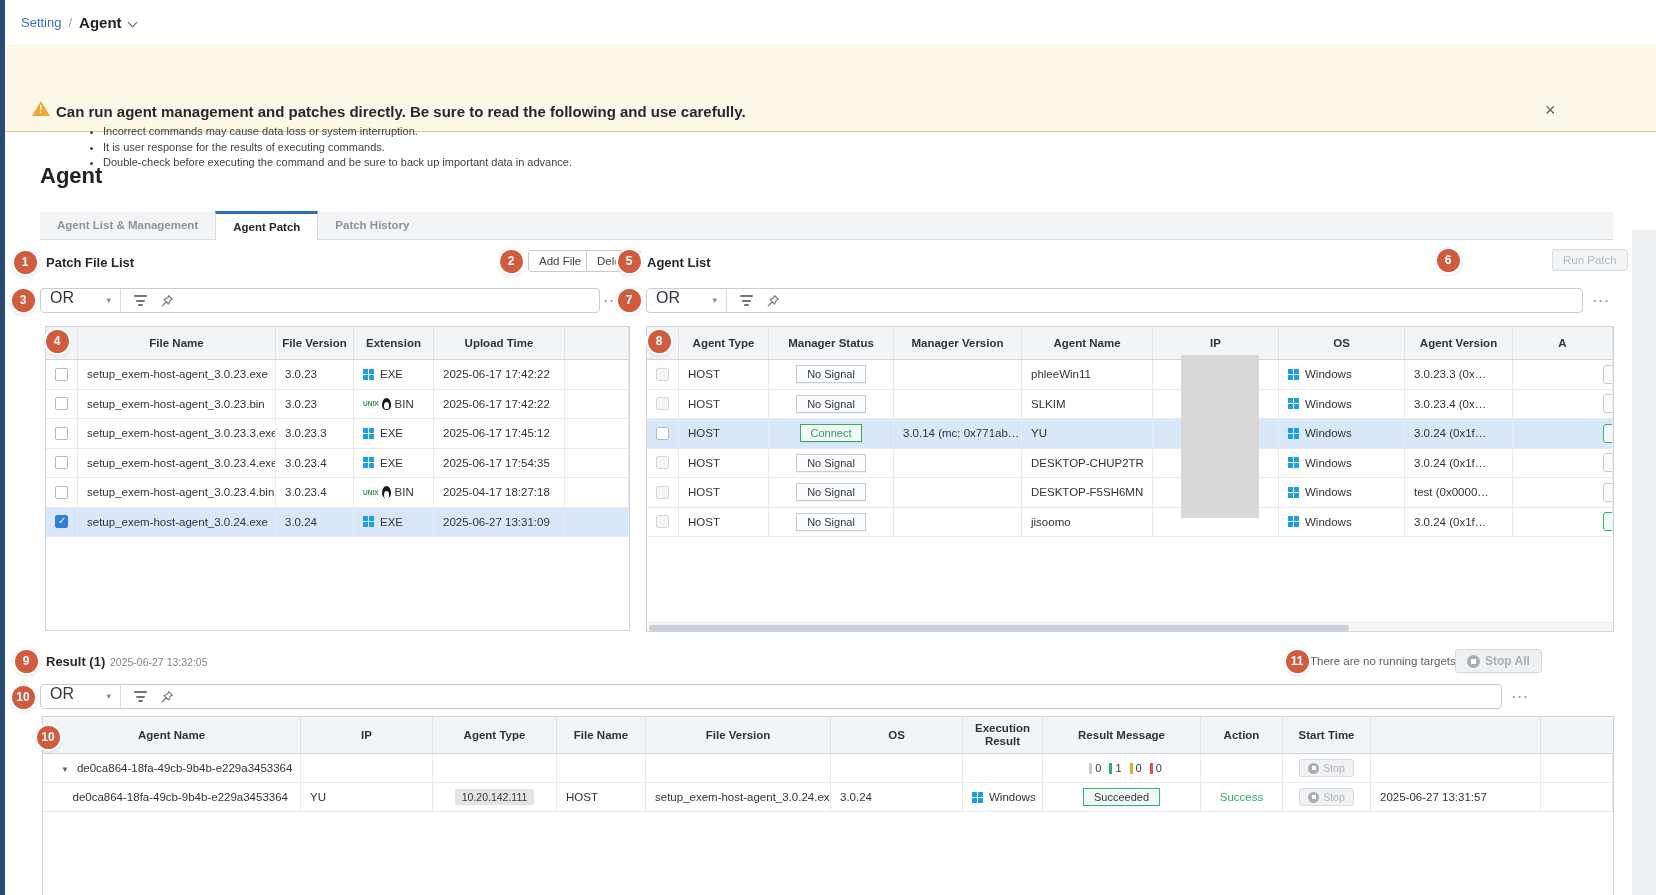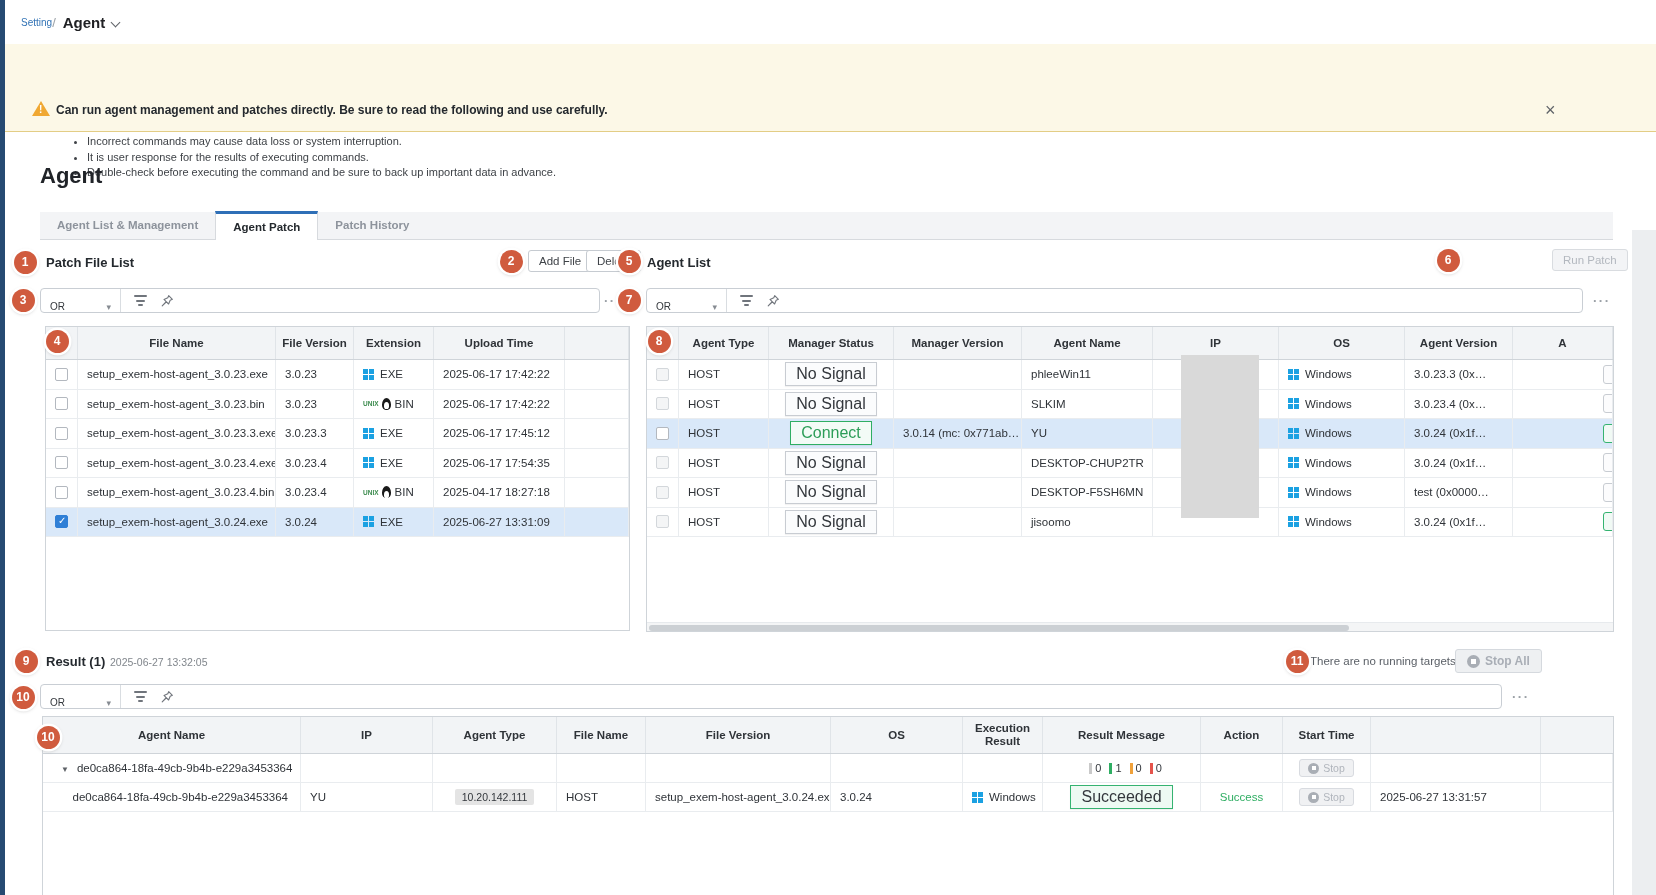--- a/index.html
+++ b/index.html
@@ -5,31 +5,31 @@
   * { box-sizing: border-box; margin: 0; padding: 0; }
   html,body { background:#fff; }
   body { font-family: "Liberation Sans", sans-serif; }
   .stage { position:relative; width:1656px; height:895px; overflow:hidden; background:#fff; color:#2f3338; }
 
   
   .rail { position:absolute; left:0; top:0; width:5px; height:895px; background:#264a72; }
 
   
   .topbar { position:absolute; left:5px; top:0; right:0; height:44px; background:#fff; display:flex; align-items:center; padding-left:16px; }
-  .bc-parent { color:#3273b5; font-size:10px; cursor:pointer; }
+  .bc-parent { color:#3273b5; font-size:13px; margin-right:7px; cursor:pointer; }
   .bc-sep { color:#9aa0a6; font-size:13px; margin-right:7px; }
   .bc-current { color:#202124; font-size:15px; font-weight:bold; }
   .chev { display:inline-block; width:7px; height:7px; border-right:1.6px solid #5f6368; border-bottom:1.6px solid #5f6368; transform:rotate(45deg); margin-left:7px; vertical-align:3px; }
 
   
   .banner { position:absolute; left:5px; top:44px; right:0; height:88px; background:#fcf8e7; border-bottom:1px solid #e3cd85; }
   .warn-tri { position:absolute; left:27px; top:57px; width:18px; height:15px; background:#f0a832; clip-path:polygon(50% 0,100% 100%,0 100%); }
   .warn-tri::after { content:"!"; position:absolute; left:7px; top:3px; color:#fff; font-size:10px; font-weight:bold; }
-  .banner-title { position:absolute; left:51px; top:59px; font-size:12px; font-weight:bold; color:#24292e; }
-  .banner-list { position:absolute; left:82px; top:81px; list-style:disc;margin-top:10px; }
+  .banner-title { position:absolute; left:51px; top:59px; font-size:15px; font-weight:bold; color:#24292e; }
+  .banner-list { position:absolute; left:98px; top:81px; list-style:disc; }
   .banner-list li { font-size:11px; color:#3e4247; margin-bottom:3.5px; }
   .banner-close { position:absolute; left:1540px; top:56px; font-size:18px; color:#5f6368; cursor:pointer; background:none; border:none; font-family:inherit; }
 
   
   .page-title { position:absolute; left:40px; top:163px; font-size:22px; font-weight:bold; color:#202328; }
   .tabbar { position:absolute; left:40px; top:212px; width:1573px; height:28px; background:#f3f4f6; border-bottom:1px solid #d7dade; display:flex;align-items:flex-end; }
   .tab { height:28px; display:flex; align-items:center; padding:0 17px; font-size:11.5px; font-weight:bold; color:#8d939c; cursor:pointer; }
   .tab.active { background:#fff; border:1px solid #d7dade; border-bottom:none; border-top:3px solid #2e6fb7; color:#24292e; height:29px; margin-bottom:-1px; position:relative; z-index:2; }
 
   
@@ -39,21 +39,21 @@
   .stamp { position:absolute; font-size:10.5px; color:#82878d; }
   .no-targets { position:absolute; left:1310px; top:655px; font-size:11.5px; color:#5a5f66; }
   .btn-stopall { position:absolute; left:1455px; top:649px; height:24px; display:inline-flex; align-items:center; gap:5px; background:#eef0f2; border:1px solid #d5d9de; border-radius:3px; font-size:12px; font-weight:bold; color:#a9aeb6; padding:0 11px; font-family:inherit; }
   .sico { width:13px; height:13px; border-radius:50%; background:#a9aeb5; display:inline-block; position:relative; }
   .sico::after { content:""; position:absolute; left:4px; top:4px; width:5px; height:5px; background:#fff; }
   .sico.sm { width:11px; height:11px; }
   .sico.sm::after { left:3.5px; top:3.5px; width:4px; height:4px; }
 
   
   .fbar { position:absolute; height:25px; background:#fff; border:1px solid #c9ced4; border-radius:4px; display:flex; align-items:center; }
-  .fop { width:80px; height:100%; display:flex; align-items:flex-end; justify-content:space-between; padding:0 9px; border-right:1px solid #d9dde1; font-size:10px; color:#33373c; cursor:pointer; }
+  .fop { width:80px; height:100%; display:flex; align-items:flex-start; justify-content:space-between; padding:0 9px; border-right:1px solid #d9dde1; font-size:16px; color:#33373c; cursor:pointer; }
   .caret::before { content:"▾"; color:#868b92; font-size:9px; }
   .ficon { display:inline-flex; flex-direction:column; gap:2.5px; align-items:center; margin-left:13px; cursor:pointer; }
   .ficon i { height:2px; background:#70757c; border-radius:1px; }
   .ficon i:nth-child(1){ width:13px; } .ficon i:nth-child(2){ width:9px; } .ficon i:nth-child(3){ width:5px; }
   .pin { width:14px; height:14px; margin-left:13px; cursor:pointer; }
   .dots { position:absolute; height:25px; display:flex; align-items:center; color:#9aa0a6; font-size:13px; font-weight:bold; letter-spacing:1.5px; cursor:pointer; }
 
   
   .tbl { position:absolute; background:#fff; border:1px solid #cfd4d9; }
   .thead { display:grid; background:#f2f4f6; border-bottom:1px solid #cfd4d9; }
@@ -71,21 +71,21 @@
   .tr.sel { background:#d9e8f9; }
   .tr.hl { background:#d9e8f9; }
 
   
   .cb { width:13px; height:13px; border:1px solid #b3b8bf; border-radius:2px; background:#fff; position:relative; cursor:pointer; }
   .cb.dim { border-color:#d3d7db; background:#f4f5f6; }
   .cb.checked { background:#2f7fd6; border-color:#2f7fd6; }
   .cb.checked::after { content:"✓"; position:absolute; left:2px; top:-1px; color:#fff; font-size:10px; }
 
   
-  .badge { display:inline-block; border-radius:0; font-size:16px; padding:2px 10px; border:1px solid #c8ccd2; background:#fbfcfd; color:#33373c; box-shadow:0 1px 1px rgba(0,0,0,.05); white-space:nowrap; }
+  .badge { display:inline-block; border-radius:0; font-size:11px; padding:2px 10px; border:1px solid #c8ccd2; background:#fbfcfd; color:#33373c; box-shadow:0 1px 1px rgba(0,0,0,.05); white-space:nowrap; }
   .badge.green { border-color:#2fae63; color:#2c9d58; background:#f3fbf6; }
   .badge.succ { border-color:#35b371; background:#eefaf3; color:#33373c; }
 
   
   .win { width:11px; height:11px; display:inline-grid; grid-template-columns:1fr 1fr; gap:1px; margin-right:6px; flex:none; }
   .win i { background:#1ba1e2; }
   .unix { font-size:6.5px; color:#3c8b4e; font-weight:bold; margin-right:3px; }
   .tux { position:relative; width:9px; height:12px; background:#1a1a1a; border-radius:50% 50% 42% 42%/55% 55% 42% 42%; display:inline-block; margin-right:4px; flex:none; }
   .tux::after { content:""; position:absolute; left:2px; top:4.5px; width:5px; height:7px; background:#fff; border-radius:50% 50% 40% 40%; }
 

